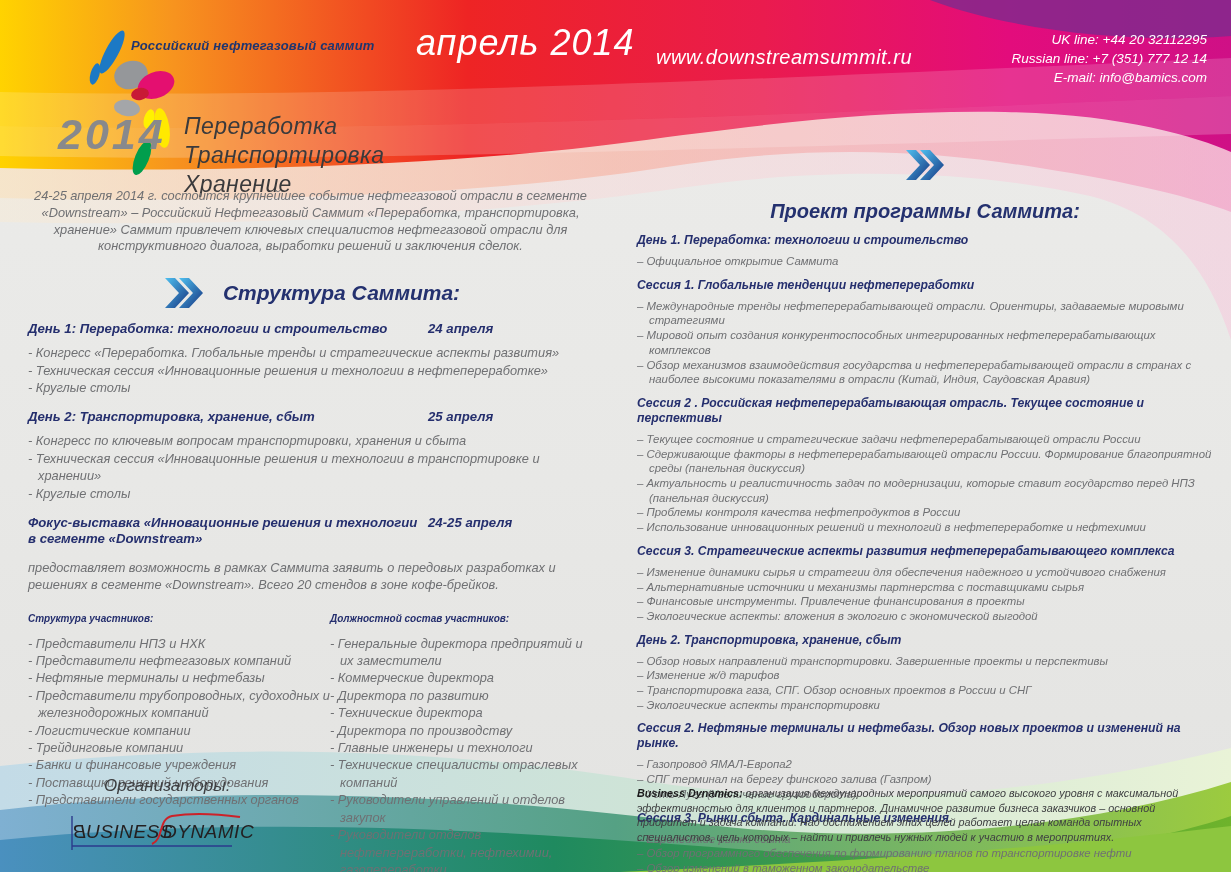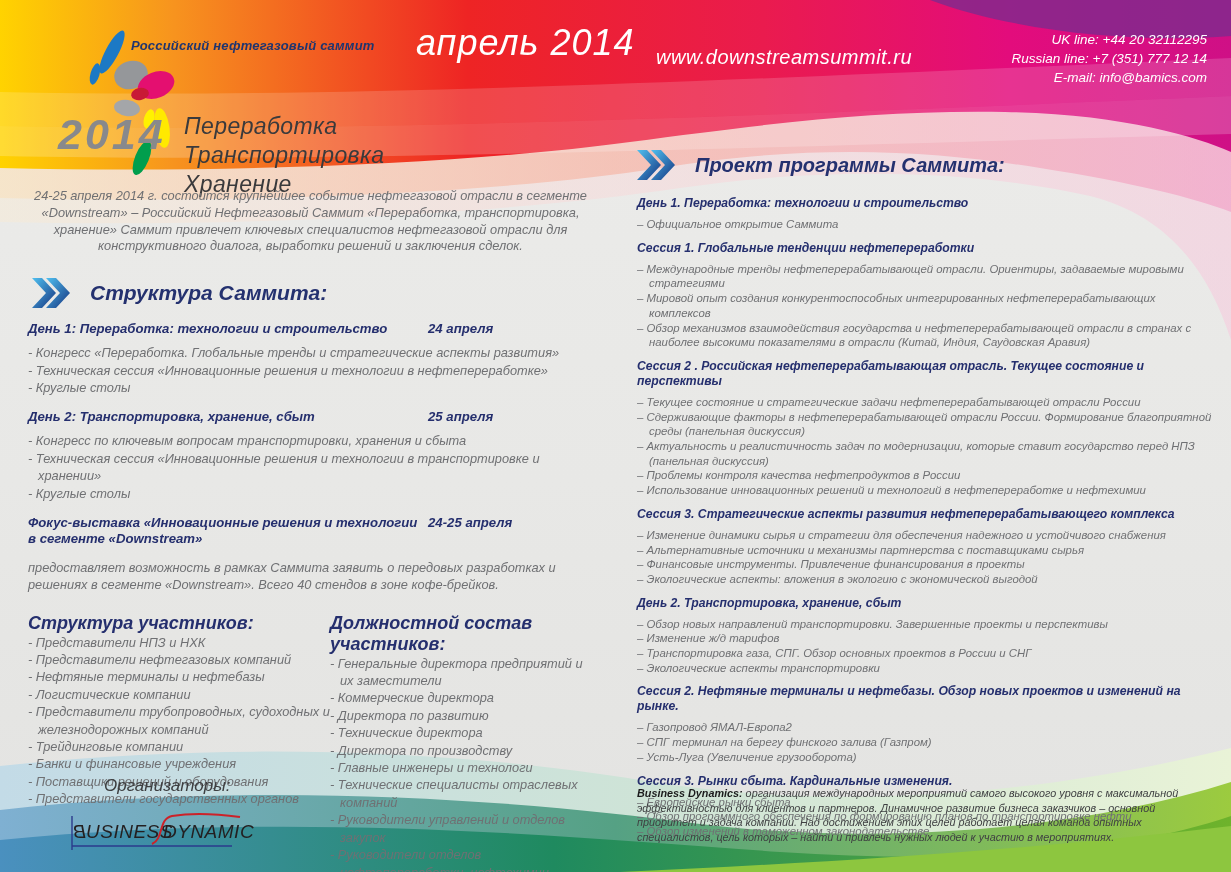--- a/index.html
+++ b/index.html
@@ -19,36 +19,36 @@
   .contacts{position:absolute;right:24px;top:30px;text-align:right;font-size:13.5px;line-height:19px;color:#ffffff;}
 
   
   .sec-heading-row{display:flex;align-items:center;gap:20px;}
   .sec-heading{font-size:21px;font-weight:bold;color:#24316f;margin:0;}
   .chev{flex:0 0 auto;}
 
   
   .left-col{position:absolute;left:28px;top:188px;width:565px;}
   .intro{text-align:center;font-size:12.8px;line-height:16.8px;color:#6f7073;}
-  .left-col .sec-heading-row{margin:23px 0 10px 4px;}
+  .left-col .sec-heading-row{margin:23px 0 10px 4px;justify-content:center;}
   .day-row{display:flex;margin:13px 0 7px;}
   .day-title{width:400px;font-weight:bold;color:#252f6e;font-size:13.2px;line-height:16px;}
   .day-date{font-weight:bold;color:#252f6e;font-size:13.2px;}
   .li{font-size:12.8px;line-height:17.4px;color:#6f7073;padding-left:10px;text-indent:-10px;}
   .focus-desc{margin-top:13px;font-size:12.8px;line-height:16.8px;color:#6f7073;}
   .cols{display:flex;margin-top:19px;}
   .col-participants{width:302px;}
   .col-positions{width:263px;}
-  .col-h{font-weight:bold;color:#252f6e;font-size:18px;}
+  .col-h{font-weight:bold;color:#252f6e;font-size:10px;margin-bottom:11px;}
   .organizers{position:absolute;left:104px;top:776px;font-size:17px;color:#3d3e40;}
   .bd-logo{position:absolute;left:64px;top:810px;}
 
   
   .right-col{position:absolute;left:637px;top:150px;width:576px;}
-  .right-col .sec-heading-row{margin:0 0 16px 0;}
+  .right-col .sec-heading-row{margin:0 0 10px 0;flex-direction:column;}
   .right-col .sec-heading{font-size:20px;}
   .sec-title{font-weight:bold;color:#252f6e;font-size:12.2px;line-height:15px;margin:9px 0 6px;}
   .rli{font-size:11.4px;line-height:14.7px;color:#6f7073;padding-left:12px;text-indent:-12px;}
   .about{position:absolute;left:637px;top:786px;width:568px;font-size:10.8px;line-height:14.6px;color:#3f4042;}
   .about .b{font-weight:bold;color:#1b1b1c;}
 </style>
 </head>
 <body>
 
 <div class="page">
@@ -177,32 +177,32 @@
 
     <div class="li">- Конгресс по ключевым вопросам транспортировки, хранения и сбыта</div>
         <div class="li">- Техническая сессия «Инновационные решения и технологии в транспортировке и хранении»</div>
         <div class="li">- Круглые столы</div>
       </div>
 
     <div class="day-row">
       <div class="day-title">Фокус-выставка «Инновационные решения и технологии в сегменте «Downstream»</div>
       <div class="day-date">24-25 апреля</div>
     </div>
-    <div class="focus-desc">предоставляет возможность в рамках Саммита заявить о передовых разработках и решениях в сегменте «Downstream». Всего 40 стендов в зоне кофе-брейков.</div>
+    <div class="focus-desc">предоставляет возможность в рамках Саммита заявить о передовых разработках и решениях в сегменте «Downstream». Всего 20 стендов в зоне кофе-брейков.</div>
 
     <div class="cols">
       <div class="col-participants">
         <div class="col-h">Структура участников:</div>
         <div>
 
         <div class="li">- Представители НПЗ и НХК</div>
             <div class="li">- Представители нефтегазовых компаний</div>
             <div class="li">- Нефтяные терминалы и нефтебазы</div>
+            <div class="li">- Представители трубопроводных, судоходных и железнодорожных компаний</div>
             <div class="li">- Логистические компании</div>
-            <div class="li">- Представители трубопроводных, судоходных и железнодорожных компаний</div>
             <div class="li">- Трейдинговые компании</div>
             <div class="li">- Банки и финансовые учреждения</div>
             <div class="li">- Поставщики решений и оборудования</div>
             <div class="li">- Представители  государственных органов</div>
           </div>
       </div>
       <div class="col-positions">
         <div class="col-h">Должностной состав участников:</div>
         <div>
 

